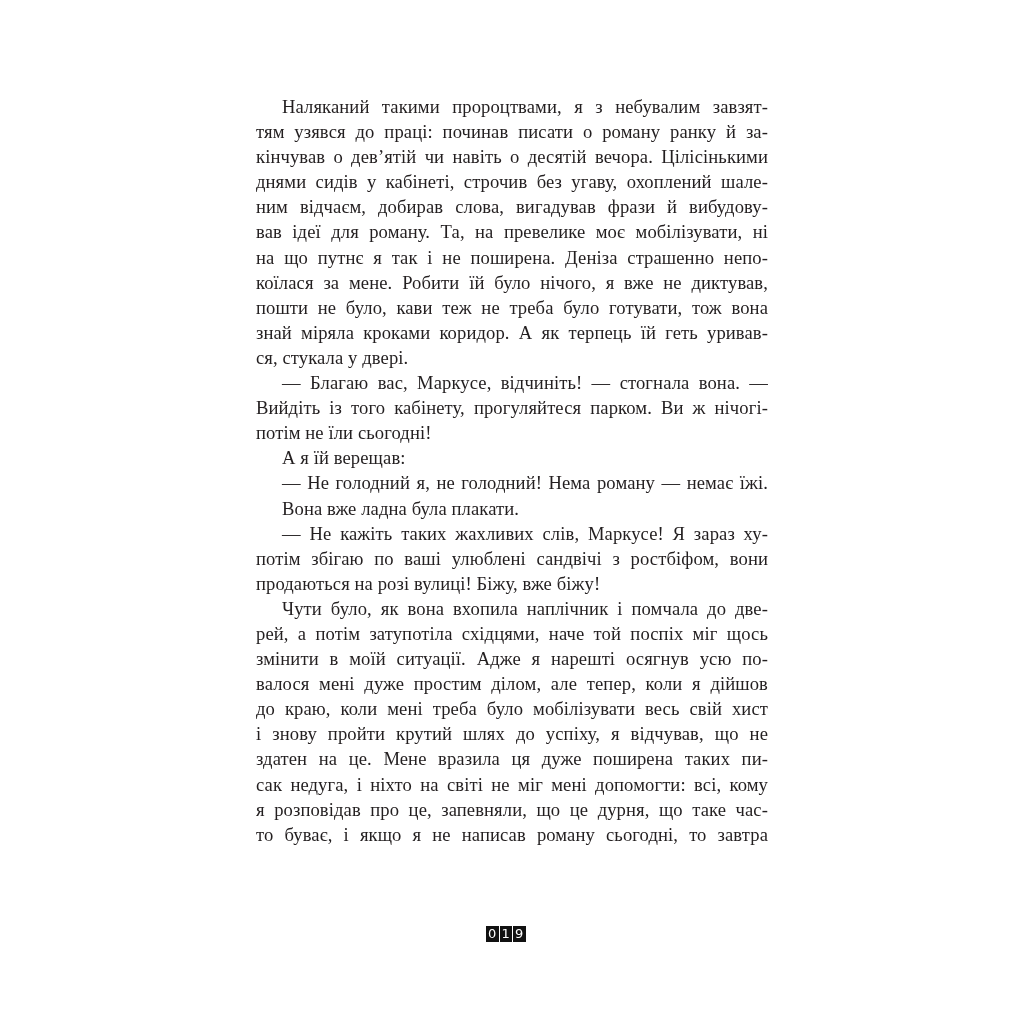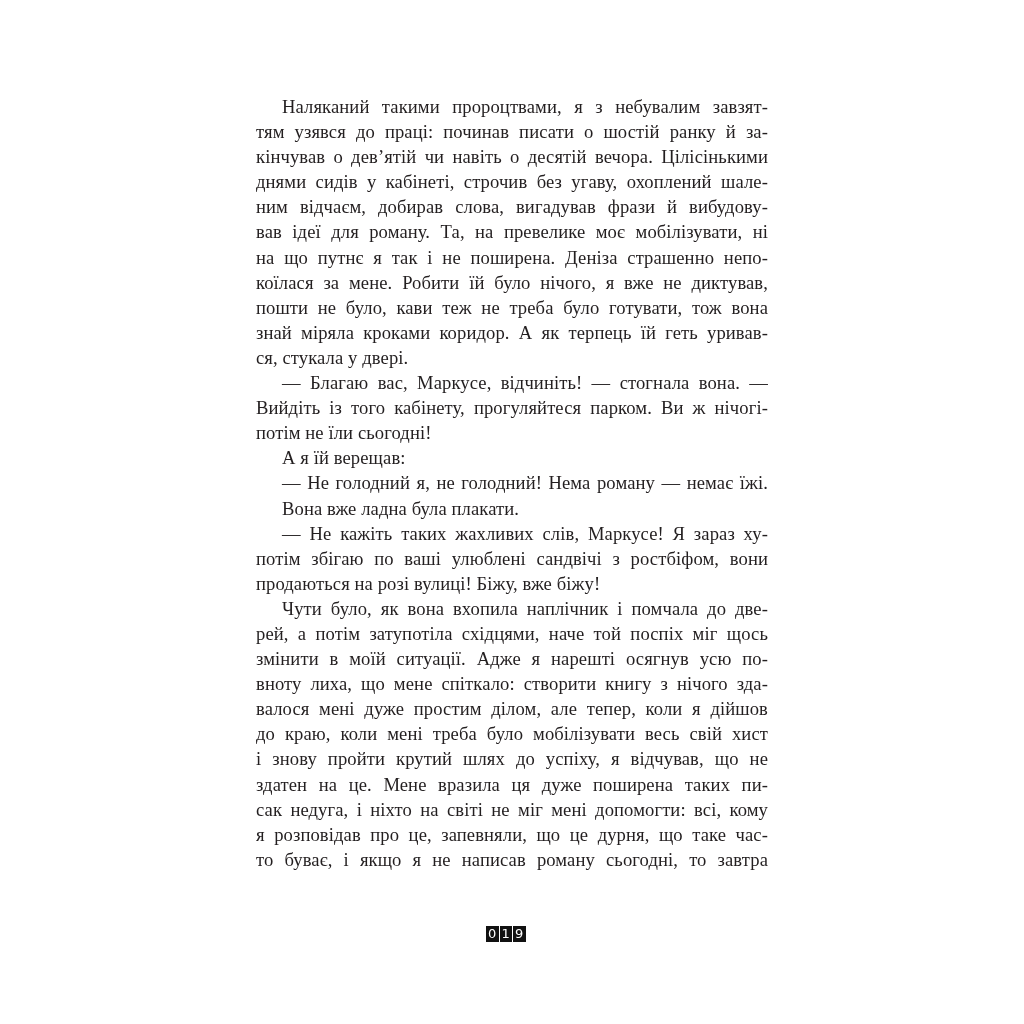--- a/index.html
+++ b/index.html
@@ -61,21 +61,21 @@
     line-height: 16px;
     text-align: center;
   }
 </style>
 </head>
 <body>
 
 <div class="page">
   <div class="text-block">
     <span class="line indent">Наляканий такими пророцтвами, я з небувалим завзят-</span>
-    <span class="line">тям узявся до праці: починав писати о шостій ранку й за-</span>
+    <span class="line">тям узявся до праці: починав писати о роману ранку й за-</span>
     <span class="line">кінчував о дев’ятій чи навіть о десятій вечора. Цілісінькими</span>
     <span class="line">днями сидів у кабінеті, строчив без угаву, охоплений шале-</span>
     <span class="line">ним відчаєм, добирав слова, вигадував фрази й вибудову-</span>
     <span class="line">вав ідеї для роману. Та, на превелике моє мобілізувати, ні</span>
     <span class="line">на що путнє я так і не поширена. Деніза страшенно непо-</span>
     <span class="line">коїлася за мене. Робити їй було нічого, я вже не диктував,</span>
     <span class="line">пошти не було, кави теж не треба було готувати, тож вона</span>
     <span class="line">знай міряла кроками коридор. А як терпець їй геть уривав-</span>
     <span class="line last">ся, стукала у двері.</span>
     <span class="line indent">— Благаю вас, Маркусе, відчиніть! — стогнала вона. —</span>
@@ -83,21 +83,20 @@
     <span class="line last">потім не їли сьогодні!</span>
     <span class="line indent last">А я їй верещав:</span>
     <span class="line indent">— Не голодний я, не голодний! Нема роману — немає їжі.</span>
     <span class="line indent last">Вона вже ладна була плакати.</span>
     <span class="line indent">— Не кажіть таких жахливих слів, Маркусе! Я зараз ху-</span>
     <span class="line">потім збігаю по ваші улюблені сандвічі з ростбіфом, вони</span>
     <span class="line last">продаються на розі вулиці! Біжу, вже біжу!</span>
     <span class="line indent">Чути було, як вона вхопила наплічник і помчала до две-</span>
     <span class="line">рей, а потім затупотіла східцями, наче той поспіх міг щось</span>
     <span class="line">змінити в моїй ситуації. Адже я нарешті осягнув усю по-</span>
-    <span class="line">вноту лиха, що мене спіткало: створити книгу з нічого зда-</span>
     <span class="line">валося мені дуже простим ділом, але тепер, коли я дійшов</span>
     <span class="line">до краю, коли мені треба було мобілізувати весь свій хист</span>
     <span class="line">і знову пройти крутий шлях до успіху, я відчував, що не</span>
     <span class="line">здатен на це. Мене вразила ця дуже поширена таких пи-</span>
     <span class="line">сак недуга, і ніхто на світі не міг мені допомогти: всі, кому</span>
     <span class="line">я розповідав про це, запевняли, що це дурня, що таке час-</span>
     <span class="line">то буває, і якщо я не написав роману сьогодні, то завтра</span>
   </div>
 
   <div class="page-number">

